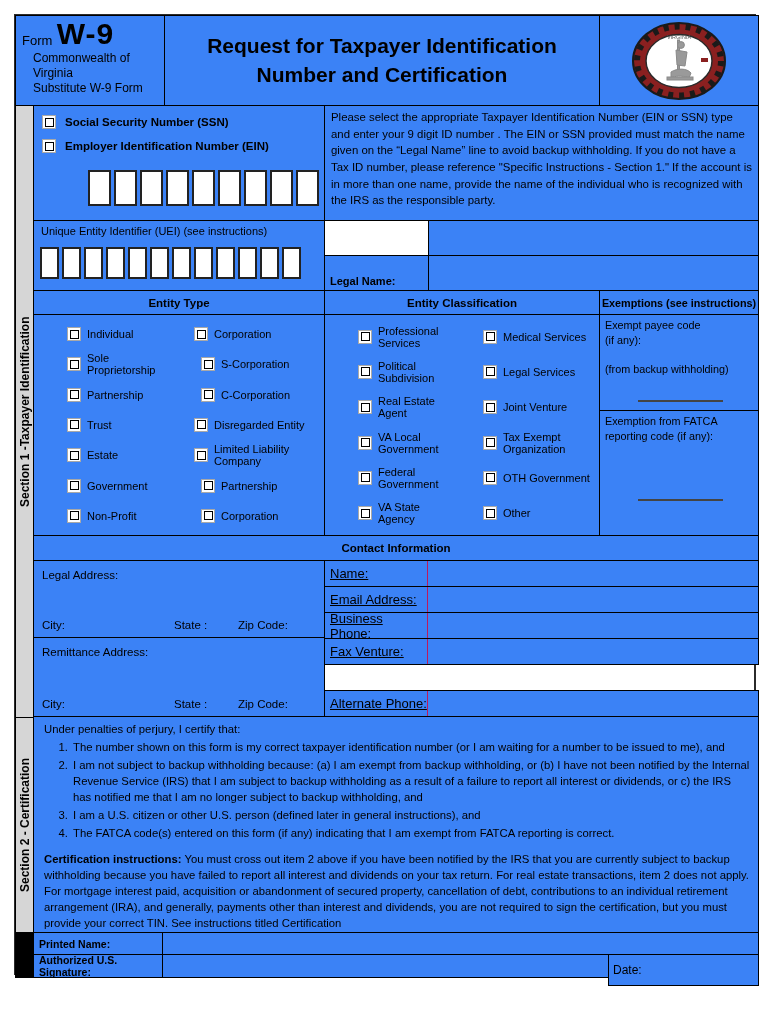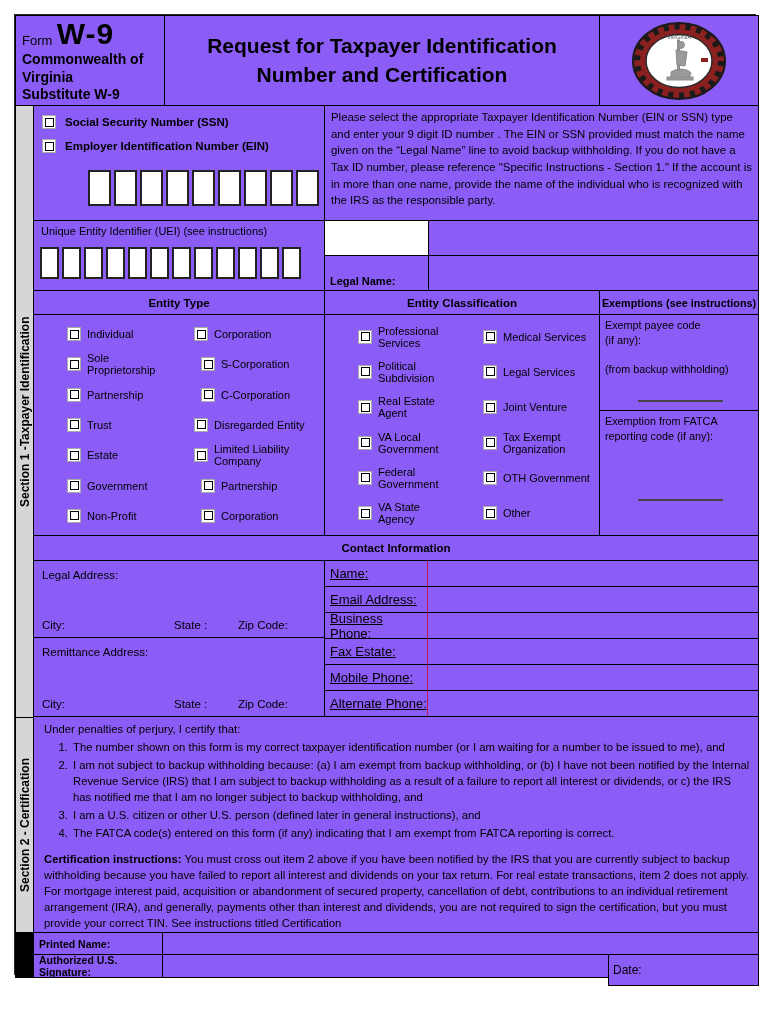--- a/index.html
+++ b/index.html
@@ -1,26 +1,26 @@
 <!DOCTYPE html>
 <html><head>
 <meta charset="utf-8">
 <style>
   * { margin:0; padding:0; box-sizing:border-box; }
   html,body { width:770px; height:1024px; background:#ffffff;
     font-family:"Liberation Sans","DejaVu Sans",sans-serif; color:#000; }
   #form { position:absolute; left:14px; top:14px; width:742px; height:961px;
     border:2px solid #2b2b2b; background:#fff; }
-  .cell { position:absolute; border:1px solid #000; background:#8b5cf6; }
+  .cell { position:absolute; border:1px solid #000; background:#3b82f6; }
 
   
   .h-left { left:-1px; top:-1px; width:150px; height:91px; padding:4px 6px; }
   .form-word { font-size:13px; display:inline-block; vertical-align:bottom; }
   .form-num { font-size:30px; font-weight:bold; letter-spacing:1px; line-height:0.9; }
-  .org { font-size:14px; font-weight:bold; line-height:1.25; margin-top:3px; }
+  .org { font-size:12px; font-weight:normal; line-height:1.25; margin-top:3px;margin-left:11px; }
   .rev { font-size:9.5px; margin-top:9px; }
   .h-title { left:148px; top:-1px; width:436px; height:91px; display:flex; align-items:center; justify-content:center; }
   .h-title .t { font-size:21px; font-weight:bold; text-align:center; line-height:1.35; padding:0 20px; }
   .h-seal { left:583px; top:-1px; width:160px; height:91px; display:flex; align-items:center; justify-content:center; }
 
   
   .side { position:absolute; left:-1px; width:19px; background:#d6d6d6; border:1px solid #000; }
   .side-1 { top:89px; height:613px; }
   .side-2 { top:701px; height:216px; }
   .side-black { position:absolute; left:-1px; top:916px; width:19px; height:46px; background:#000; border:1px solid #000; }
@@ -381,25 +381,21 @@
   </div>
   <div class="cell cr" style="top:570px;">
     <div class="cr-label">Email Address:</div>
     <div class="cr-value"></div>
   </div>
   <div class="cell cr" style="top:596px;">
     <div class="cr-label">Business Phone:</div>
     <div class="cr-value"></div>
   </div>
   <div class="cell cr" style="top:622px;">
-    <div class="cr-label">Fax Estate:</div>
-    <div class="cr-value"></div>
-  </div>
-  <div class="cell cr" style="top:648px;">
-    <div class="cr-label">Mobile Phone:</div>
+    <div class="cr-label">Fax Venture:</div>
     <div class="cr-value"></div>
   </div>
   <div class="cell cr" style="top:674px; height:27px;">
     <div class="cr-label">Alternate Phone:</div>
     <div class="cr-value"></div>
   </div>
 
   <div class="cell cert">
     <div>Under penalties of perjury, I certify that:</div>
     <ol>

